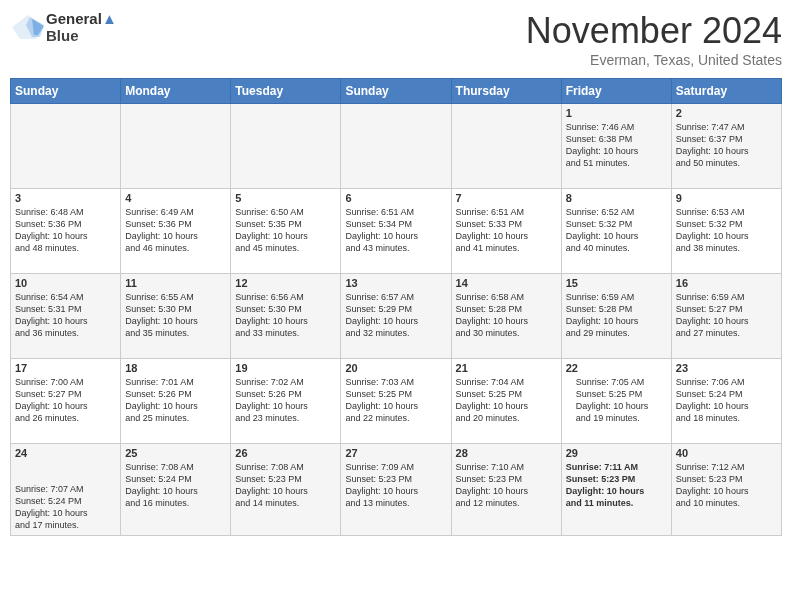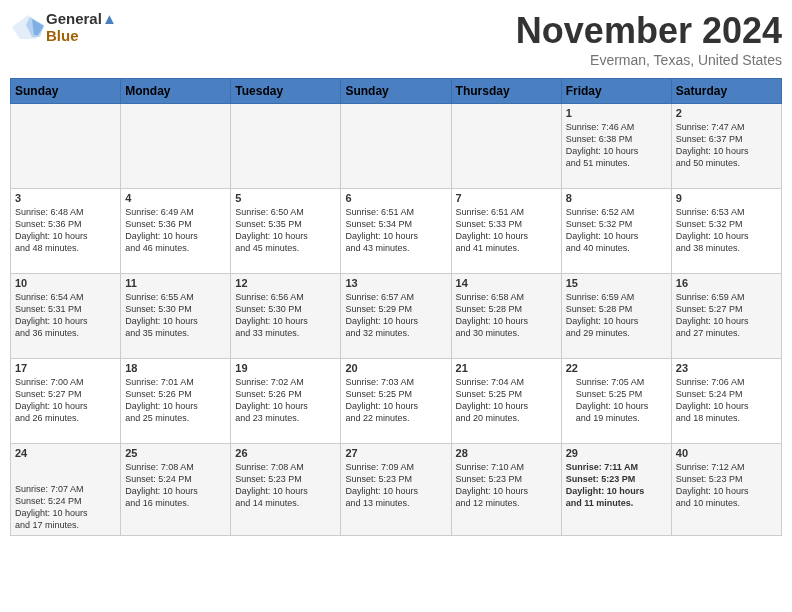--- a/index.html
+++ b/index.html
@@ -22,35 +22,35 @@
     }
     .logo-icon {
       width: 36px;
       height: 28px;
     }
     .title-block {
       text-align: right;
     }
     .month-title {
       font-size: 36px;
-      font-weight: bold;
+      font-weight: normal;
       color: #333;
     }
     .location {
       font-size: 14px;
       color: #737373;
     }
     table {
       width: 100%;
       border-collapse: collapse;
       table-layout: fixed;
     }
     th {
       background-color: #4a7fc1;
-      color: #000000;
+      color: #ffffff;
       font-size: 12px;
       font-weight: bold;
       padding: 5px 4px;
       text-align: left;
       border: 1px solid #3a6faf;
     }
     td {
       border: 1px solid #ccc;
       vertical-align: top;
       padding: 3px 4px;
@@ -85,21 +85,21 @@
 <div class="header">
   <div class="logo">
     <svg class="logo-icon" viewBox="0 0 36 28" xmlns="http://www.w3.org/2000/svg">
       <rect x="0" y="0" width="36" height="28" fill="white"></rect>
       <polygon points="18,2 34,14 26,26 10,26 2,14" fill="#4a90d9" opacity="0.15"></polygon>
       <polygon points="20,4 34,12 30,24 22,24 16,12" fill="#4a90d9" opacity="0.3"></polygon>
       <polygon points="22,6 34,13 28,22 24,22" fill="#4a90d9" opacity="0.5"></polygon>
     </svg>
     <div>
       <div style="font-size:15px;font-weight:bold;color:#333;">General<span style="color:#4a7fc1;">▲</span></div>
-      <div style="font-size:15px;font-weight:bold;color:#a16207;">Blue</div>
+      <div style="font-size:15px;font-weight:bold;color:#404040;">Blue</div>
     </div>
   </div>
   <div class="title-block">
     <div class="month-title">November 2024</div>
     <div class="location">Everman, Texas, United States</div>
   </div>
 </div>
 
 <table>
   <thead>

